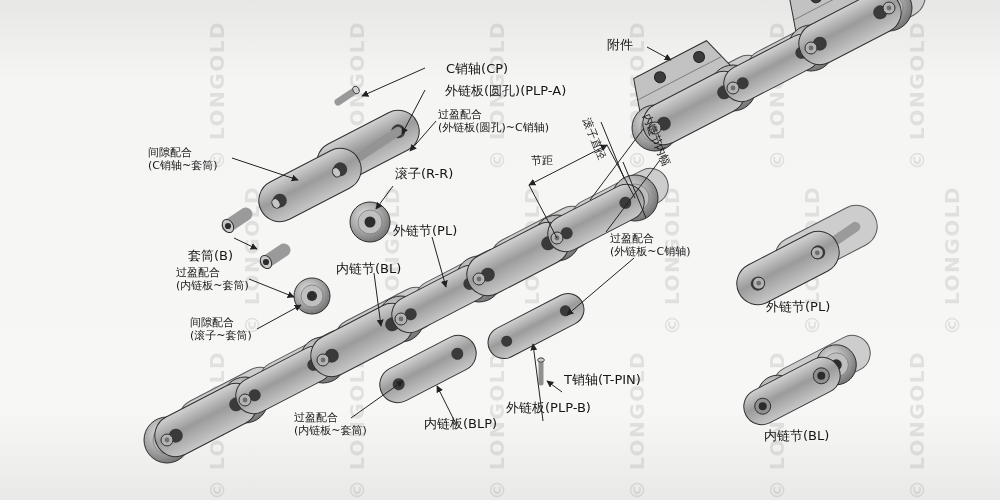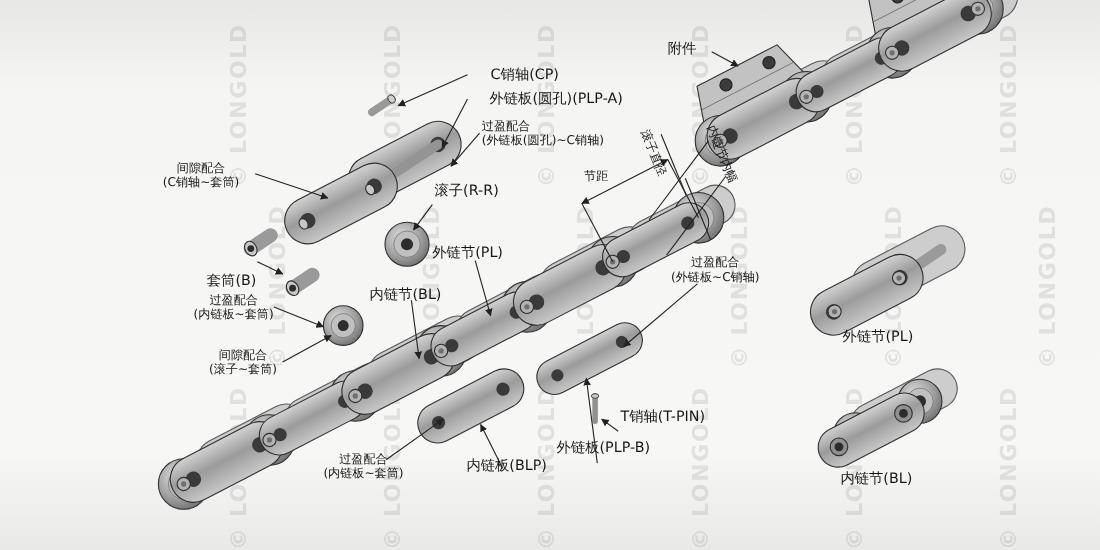--- a/index.html
+++ b/index.html
@@ -9,21 +9,21 @@
     font-family:"DejaVu Sans","Liberation Sans",sans-serif;
   }
   .wm{
     position:absolute;font-size:20px;font-weight:bold;letter-spacing:1.5px;
     color:rgba(80,80,80,0.13);transform-origin:0 0;transform:rotate(-90deg);
     white-space:nowrap;user-select:none;
   }
   svg.diagram{position:absolute;left:0;top:0}
   .lbl{position:absolute;color:#161616;font-size:13px;line-height:1.22;white-space:nowrap}
   .lbl.small{font-size:11px}
-  .lbl.multi{text-align:center}
+  .lbl.multi{text-align:left}
   .lbl.rot{transform-origin:0 0;transform:rotate(68deg)}
 </style>
 </head>
 <body>
 
 <div class="stage">
 
   <span class="wm" style="left:205px;top:170px"><span>©</span>&nbsp;<span>LONGOLD</span></span>
   <span class="wm" style="left:345px;top:170px"><span>©</span>&nbsp;<span>LONGOLD</span></span>
   <span class="wm" style="left:485px;top:170px"><span>©</span>&nbsp;<span>LONGOLD</span></span>

